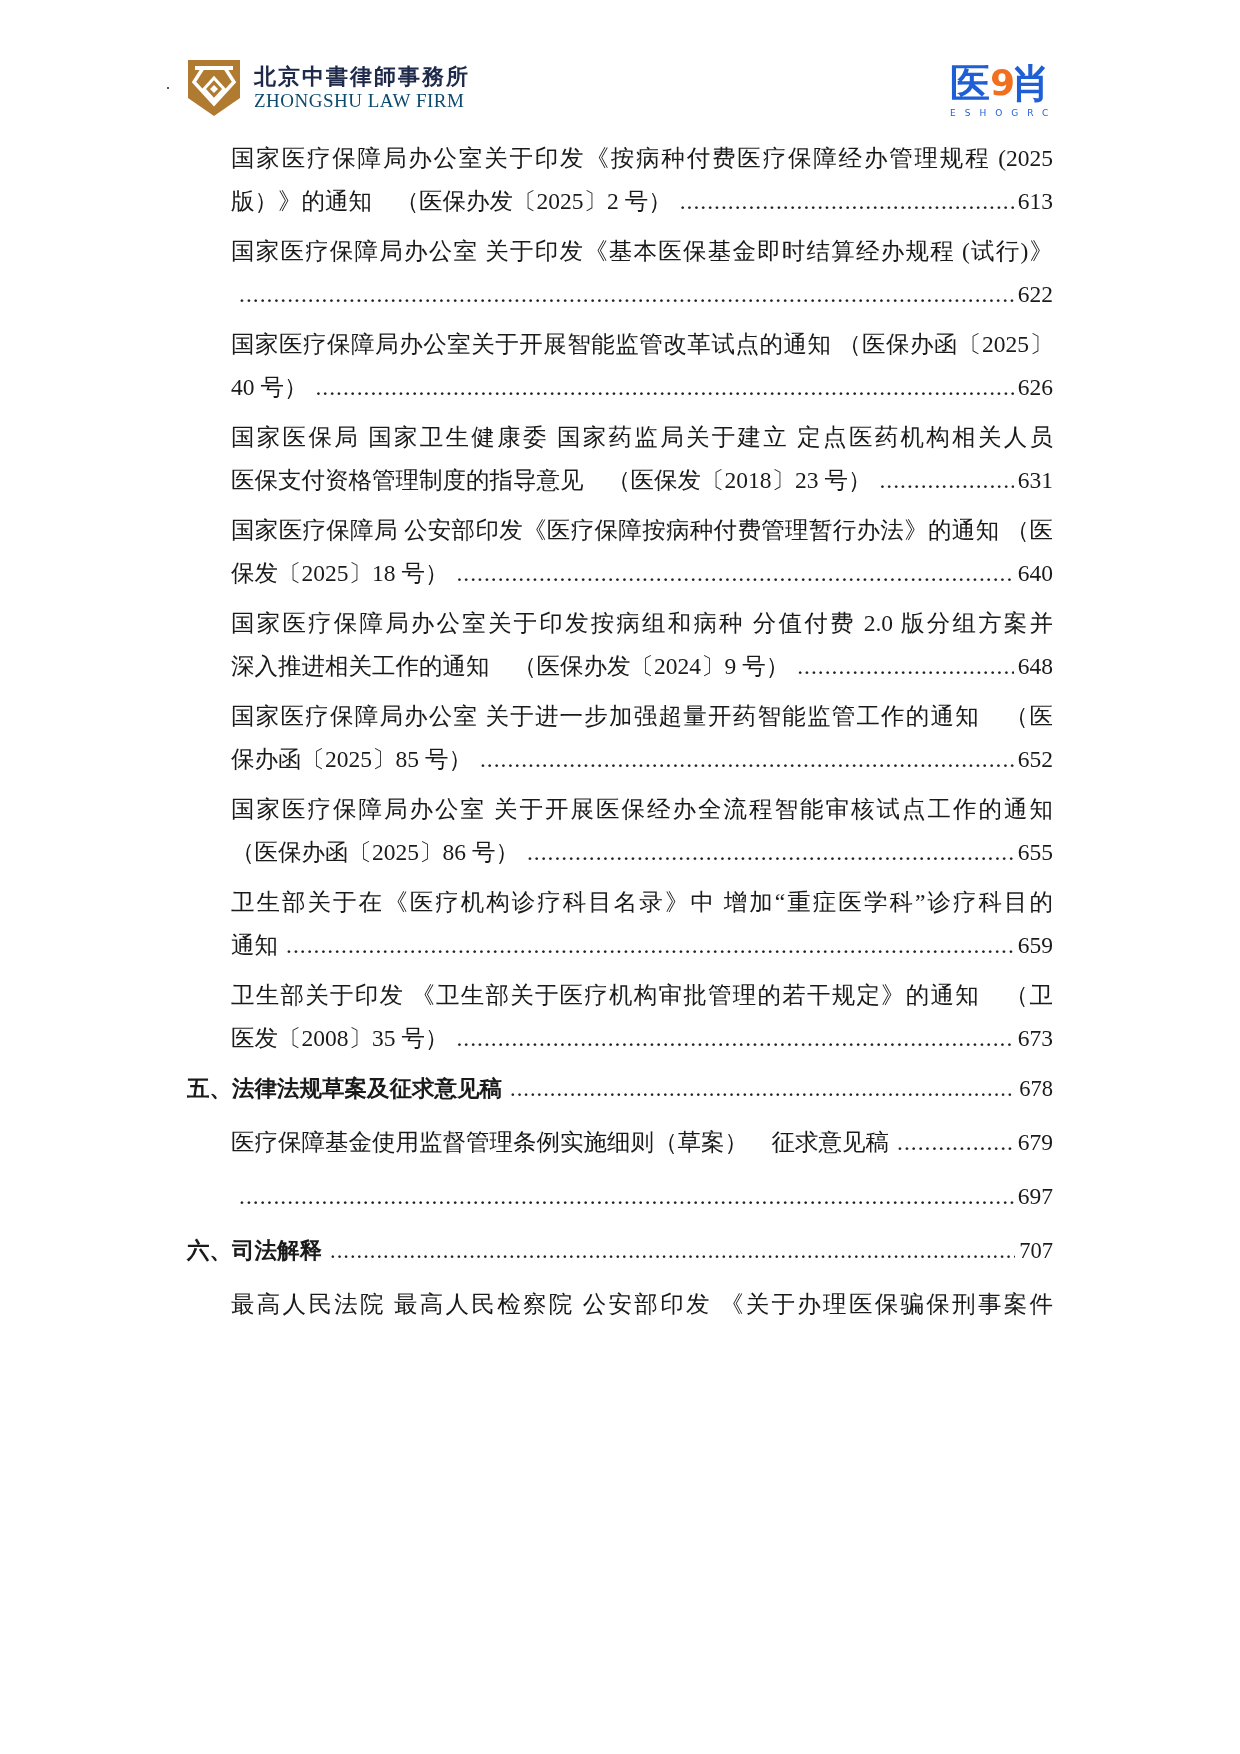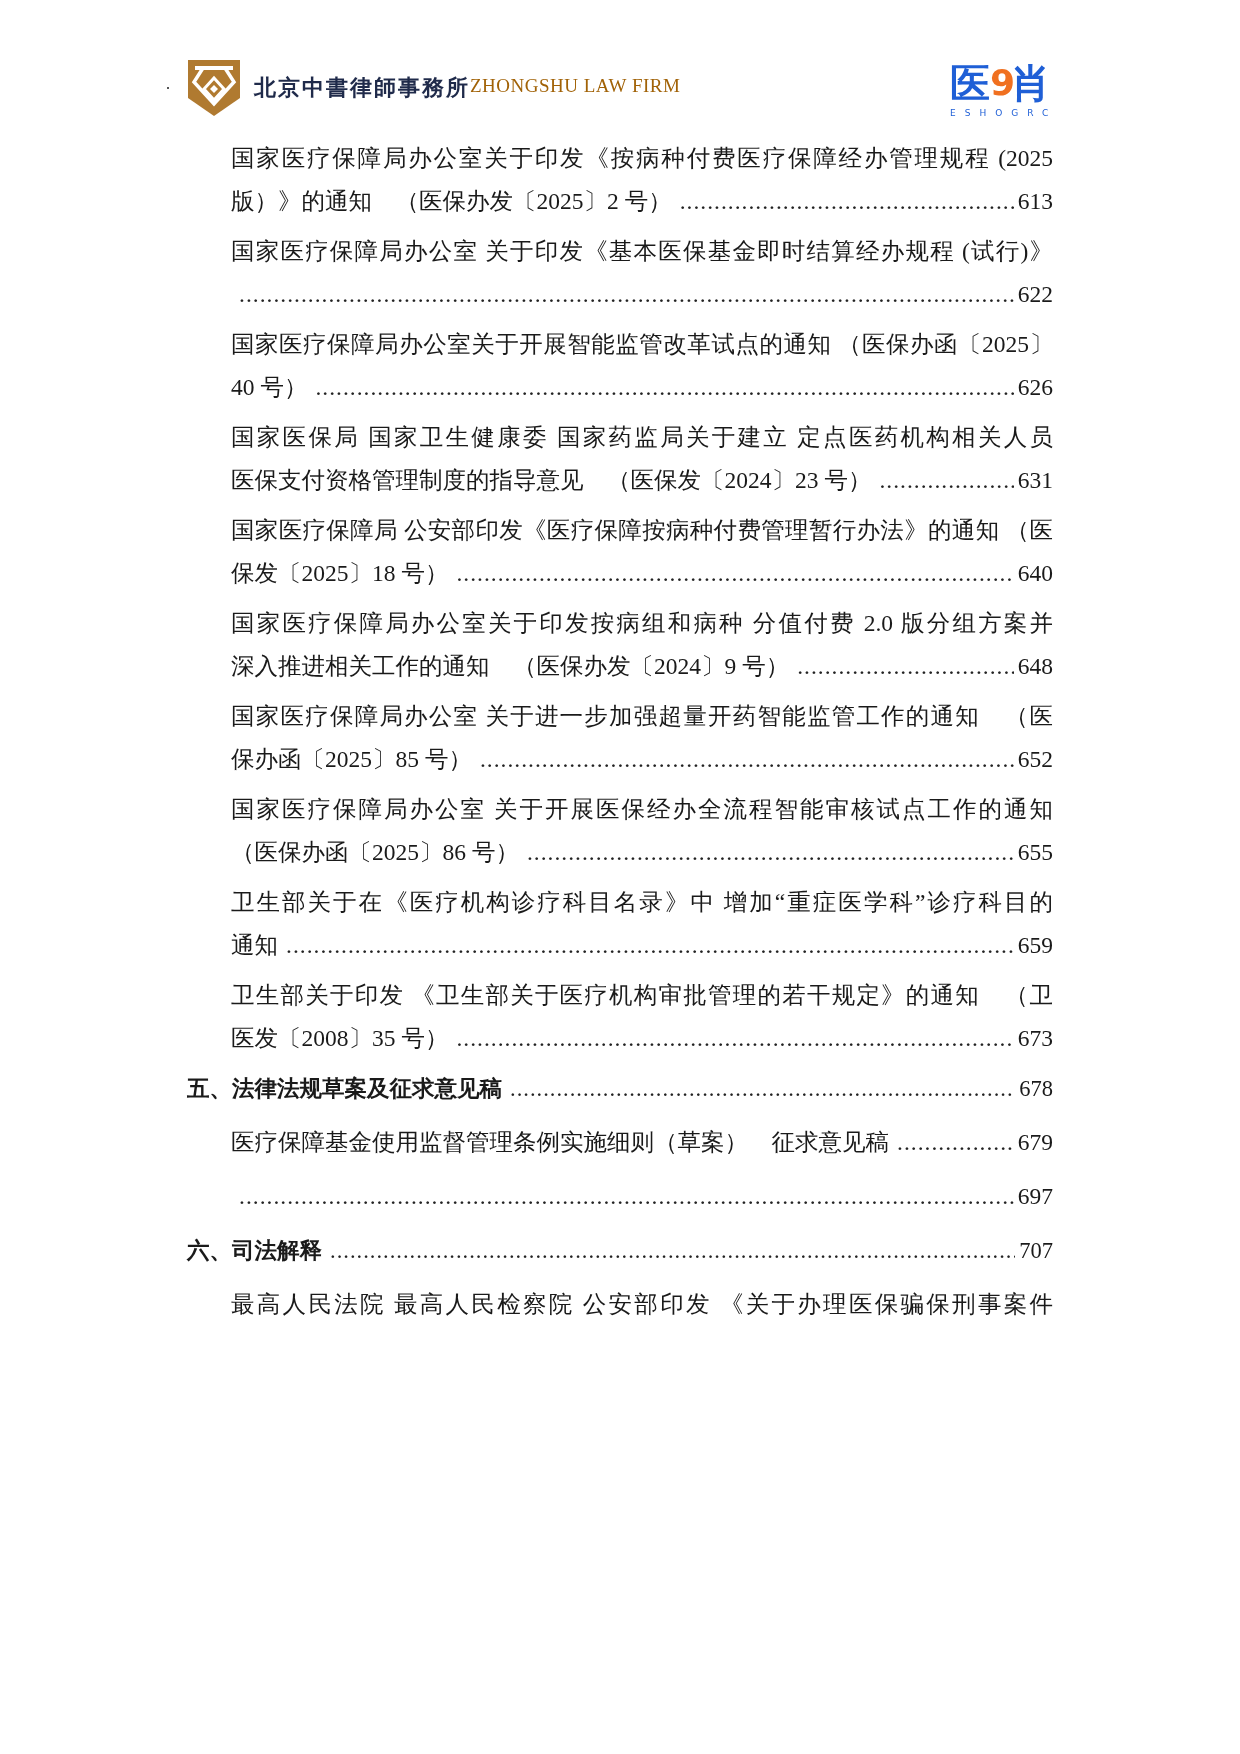--- a/index.html
+++ b/index.html
@@ -23,33 +23,33 @@
     .firm-logo {
       position: absolute;
       left: 186px; top: 58px;
       display: flex;
       align-items: center;
     }
     .firm-emblem {
       width: 56px; height: 60px;
       margin-right: 12px;
     }
-    .firm-text { display: flex; }
+    .firm-text { display: flex; flex-direction: column; }
     .firm-cn {
       font-family: "DejaVu Sans", sans-serif;
       font-weight: bold;
       font-size: 22px;
       letter-spacing: 2px;
       color: #1f2a4a;
       line-height: 26px;
     }
     .firm-en {
       font-family: "Liberation Serif", serif;
       font-size: 19px;
-      color: #a16207;
+      color: #0c4a6e;
       letter-spacing: 0.5px;
       line-height: 22px;
     }
     .stray-dot {
       position: absolute;
       left: 167px; top: 87px;
       width: 2px; height: 2px;
       background: #555;
     }
     .brand-logo {
@@ -169,21 +169,21 @@
     <div class="line">
       <span>40 号）</span>
       <span class="leader"></span>
       <span class="page-num">626</span>
     </div>
   </div>
 
   <div class="toc-entry sub" style="top:416px;">
     <div class="line1">国家医保局 国家卫生健康委 国家药监局关于建立 定点医药机构相关人员</div>
     <div class="line">
-      <span>医保支付资格管理制度的指导意见　（医保发〔2024〕23 号）</span>
+      <span>医保支付资格管理制度的指导意见　（医保发〔2018〕23 号）</span>
       <span class="leader"></span>
       <span class="page-num">631</span>
     </div>
   </div>
 
   <div class="toc-entry sub" style="top:509px;">
     <div class="line1">国家医疗保障局 公安部印发《医疗保障按病种付费管理暂行办法》的通知 （医</div>
     <div class="line">
       <span>保发〔2025〕18 号）</span>
       <span class="leader"></span>

